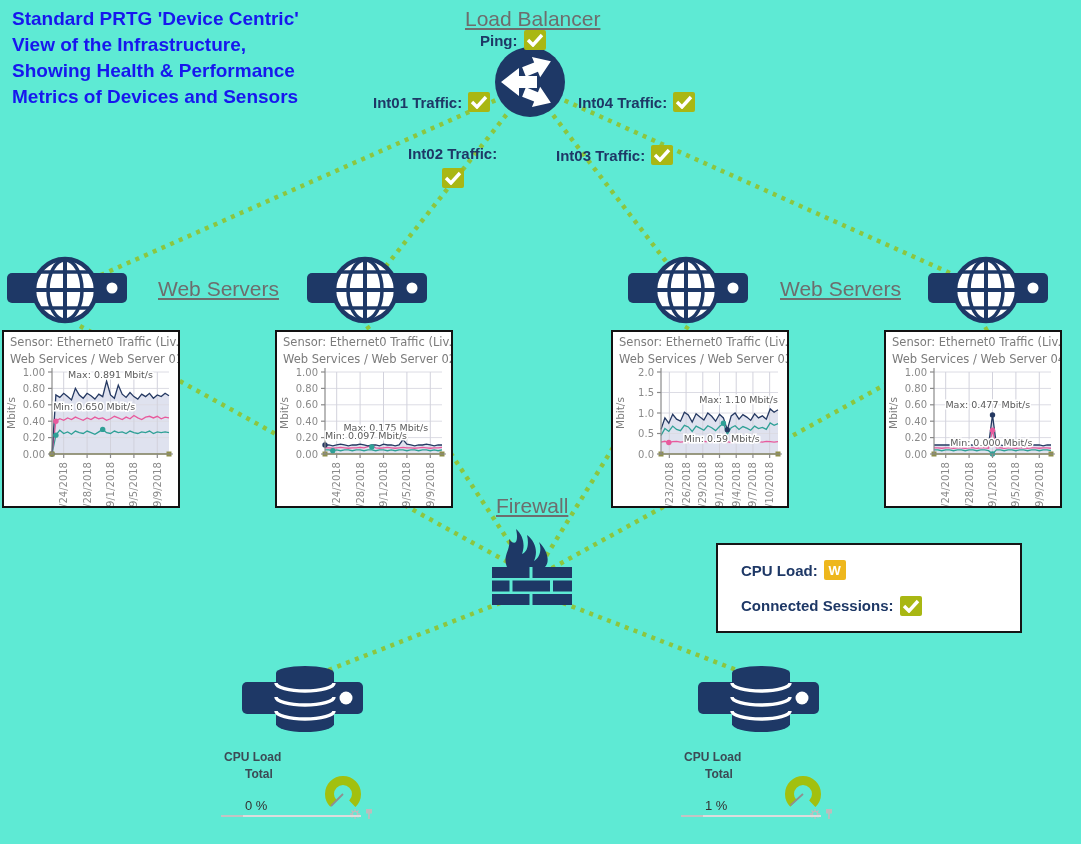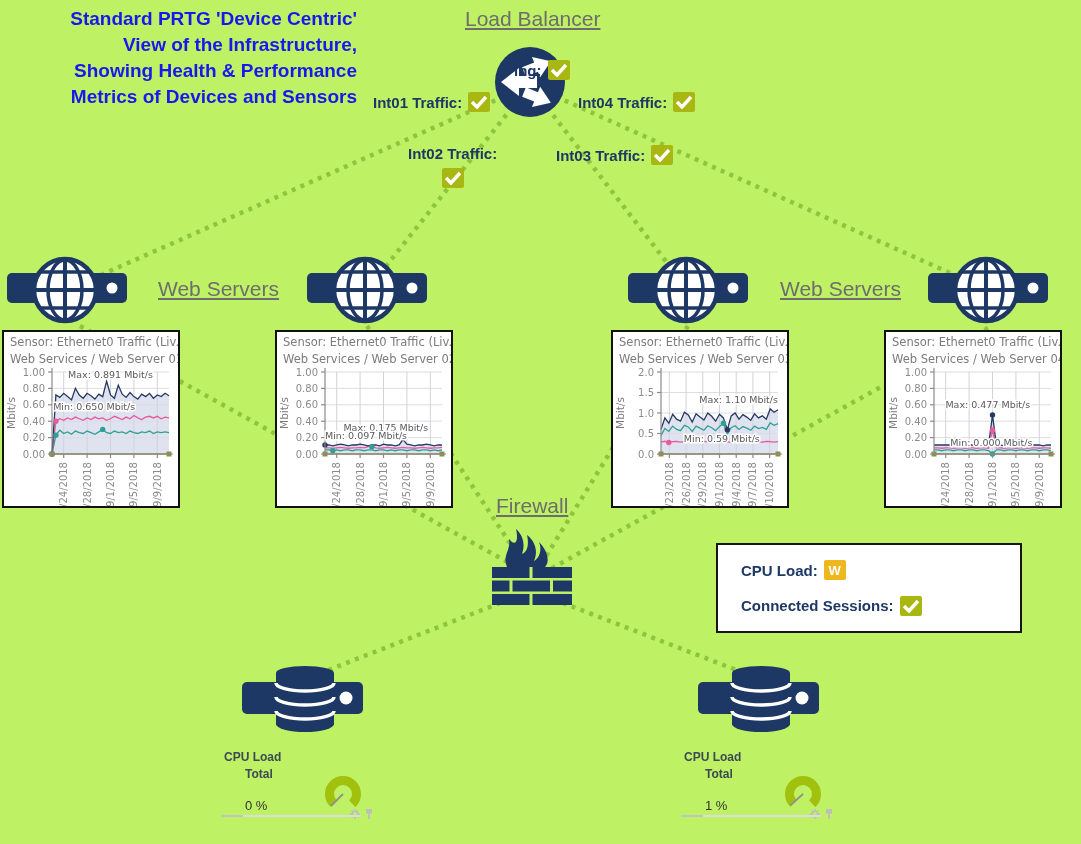--- a/index.html
+++ b/index.html
@@ -1,17 +1,17 @@
 <!DOCTYPE html>
 <html><head>
 <meta charset="utf-8">
 <style>
   html,body{margin:0;padding:0;background:#fff;}
-  .canvas{position:relative;width:1081px;height:844px;background:#bef264;overflow:hidden;
-          font-family:"Liberation Sans",sans-serif;text-align:right;}
+  .canvas{position:relative;width:1081px;height:844px;background:#5eead4;overflow:hidden;
+          font-family:"Liberation Sans",sans-serif;}
   .abs{position:absolute;}
   #links{position:absolute;left:0;top:0;z-index:1;}
   .icon-node{z-index:2;}
   .note{left:12px;top:6px;width:345px;font-size:19px;font-weight:bold;color:#1717ee;
         line-height:26px;white-space:pre-line;z-index:4;}
   .node-label{font-size:21px;color:#6d6d6d;white-space:nowrap;z-index:4;text-decoration:underline;}
   .sensor-row{display:flex;align-items:center;gap:6px;font-size:15px;font-weight:bold;
               color:#1e3866;white-space:nowrap;z-index:5;}
   .badge{width:22px;height:20px;border-radius:2px;display:inline-flex;align-items:center;
          justify-content:center;flex:0 0 auto;}
@@ -53,21 +53,21 @@
       <line x1="545" y1="596" x2="757" y2="678" stroke="#8cc63f" stroke-width="4.5" stroke-dasharray="4 5.5"></line>
     </svg>
 
   <div class="abs note">Standard PRTG 'Device Centric'
 View of the Infrastructure,
 Showing Health &amp; Performance
 Metrics of Devices and Sensors</div>
 
   <div class="abs node-label" style="left:465px;top:7px;">Load Balancer</div>
 
-  <div class="abs sensor-row" style="left:504px;top:30px;margin-top:30px;">
+  <div class="abs sensor-row" style="left:480px;top:30px;">
     <span>Ping:</span>
     <span class="badge ok">
       <svg width="18" height="14" viewBox="0 0 18 14">
           <polyline points="2,7 7,12 16,2" fill="none" stroke="#fff" stroke-width="3.4"></polyline>
         </svg>
     </span>
   </div>
 
   <div class="abs sensor-row" style="left:373px;top:92px;">
     <span>Int01 Traffic:</span>

